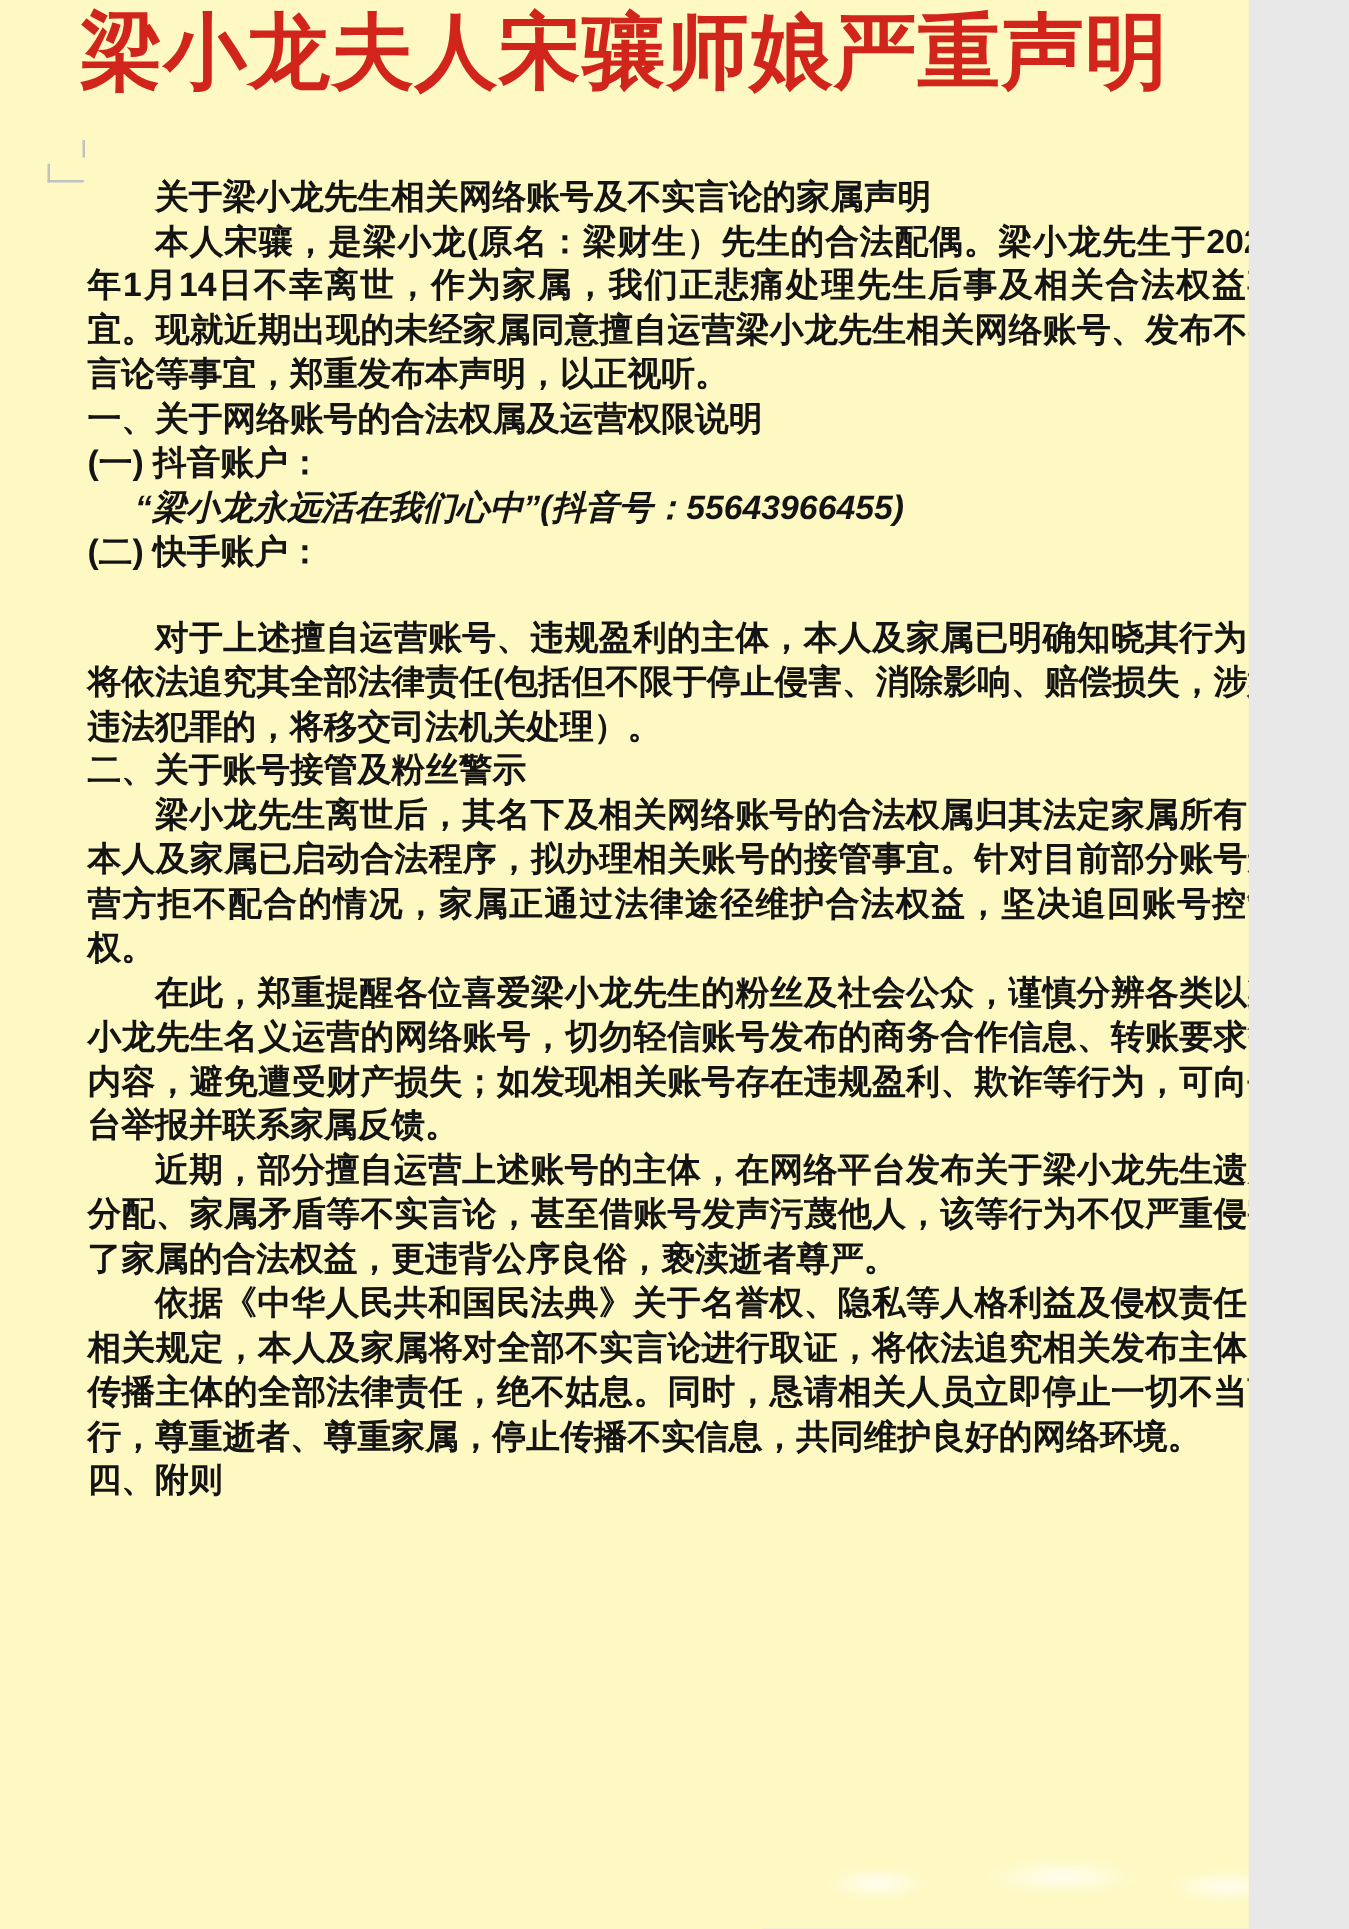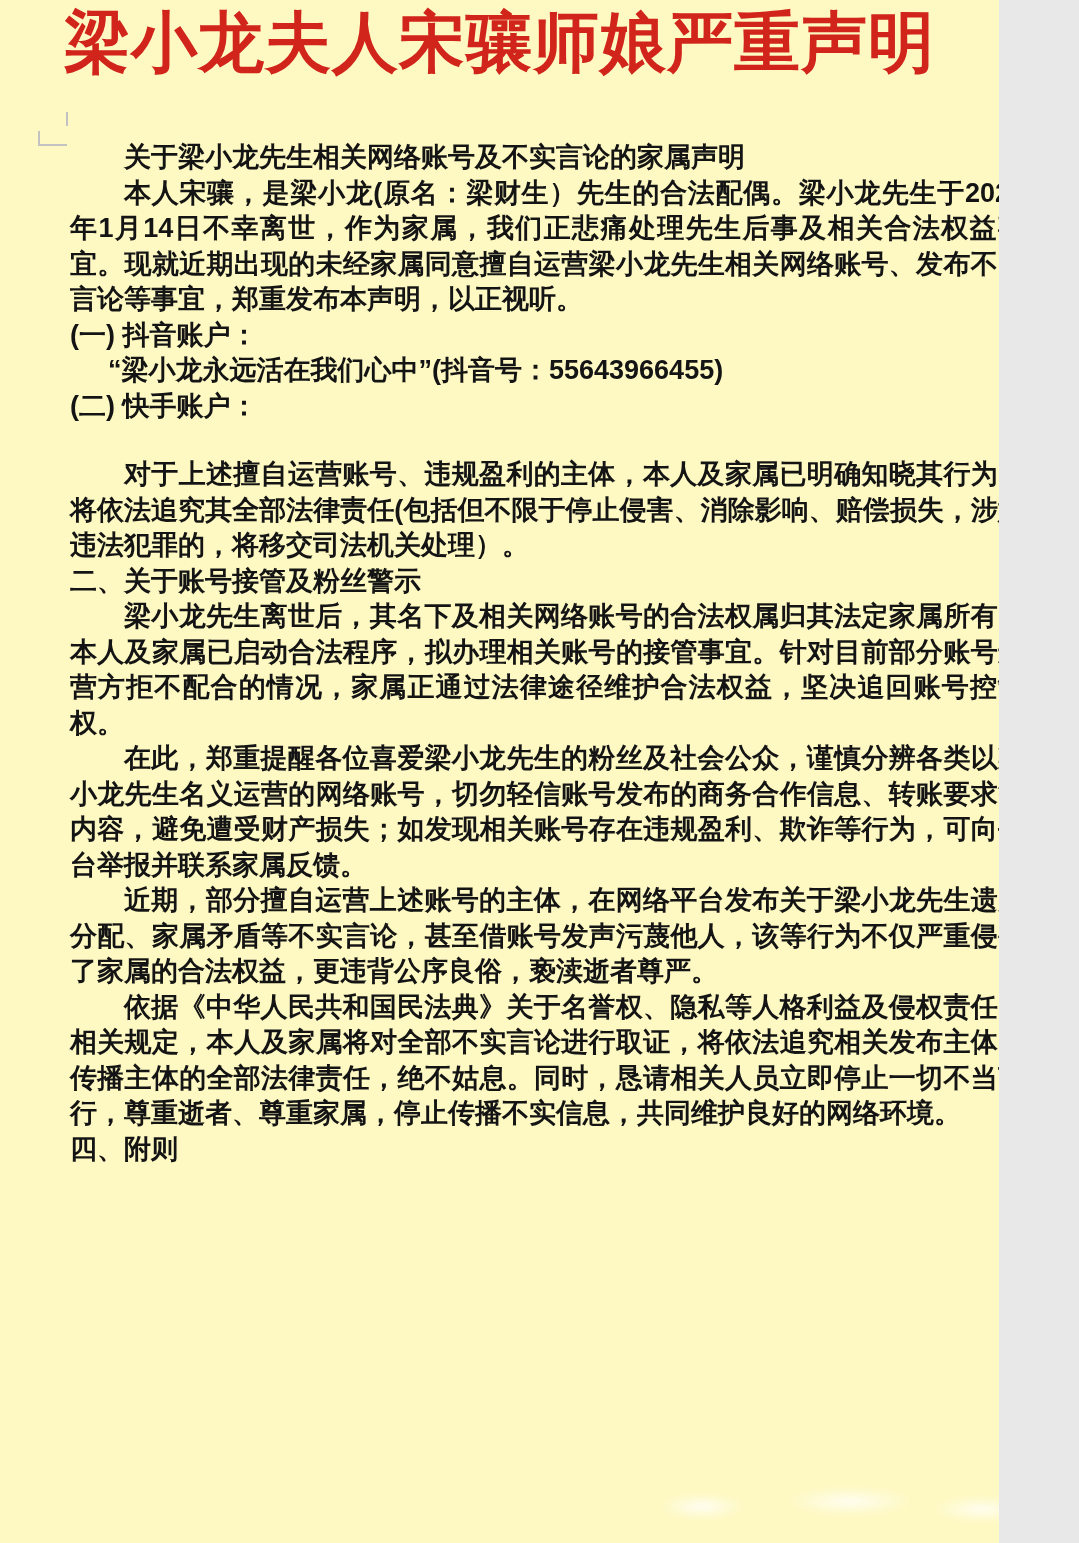--- a/index.html
+++ b/index.html
@@ -51,21 +51,21 @@
     text-align: justify;
   }
   .doc-subtitle {
     text-align: left;
     text-indent: 0;
     margin-bottom: 2px;
   }
   .doc-body p { margin: 0; text-indent: 54px; }
   .doc-body p.heading { text-indent: 0; }
   .doc-body p.account-label { text-indent: 0; }
-  .doc-body p.account-quote { text-indent: 38px; }
+  .doc-body p.account-quote { text-indent: 38px; font-style: italic; }
   .para-gap { height: 33px; }
   .watermark-overlay {
     position: absolute;
     left: 630px; top: 1478px;
     width: 400px; height: 52px;
     background:
       radial-gradient(ellipse 60px 18px at 18% 55%, rgba(255,255,255,0.85), rgba(255,255,255,0) 70%),
       radial-gradient(ellipse 90px 20px at 55% 45%, rgba(255,255,255,0.8), rgba(255,255,255,0) 70%),
       radial-gradient(ellipse 70px 18px at 88% 60%, rgba(255,255,255,0.8), rgba(255,255,255,0) 70%);
     filter: blur(3px);
@@ -82,20 +82,21 @@
   <div class="crop-mark-left-tick"></div>
   <div class="crop-mark-left-corner"></div>
   <div class="crop-mark-right"></div>
 
   <div class="doc-body">
 
     <p class="doc-subtitle">关于梁小龙先生相关网络账号及不实言论的家属声明</p>
 
     <p>本人宋骧，是梁小龙(原名：梁财生）先生的合法配偶。梁小龙先生于2026年1月14日不幸离世，作为家属，我们正悲痛处理先生后事及相关合法权益事宜。现就近期出现的未经家属同意擅自运营梁小龙先生相关网络账号、发布不实言论等事宜，郑重发布本声明，以正视听。</p>
 
+    <p class="heading">一、关于网络账号的合法权属及运营权限说明</p>
 
 
 
     <p class="account-label">(一) 抖音账户：</p>
 
     <p class="account-quote">“梁小龙永远活在我们心中”(抖音号：55643966455)</p>
 
     <p class="account-label">(二) 快手账户：</p>
 
 

